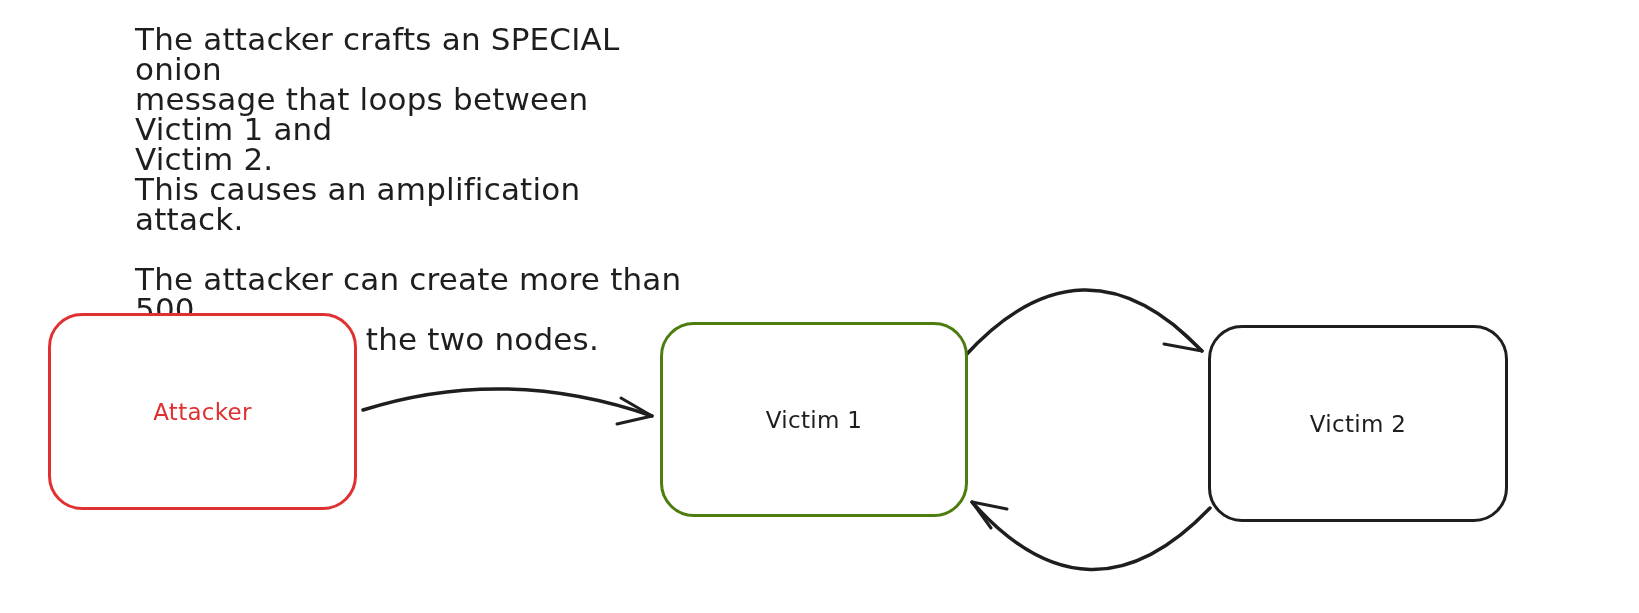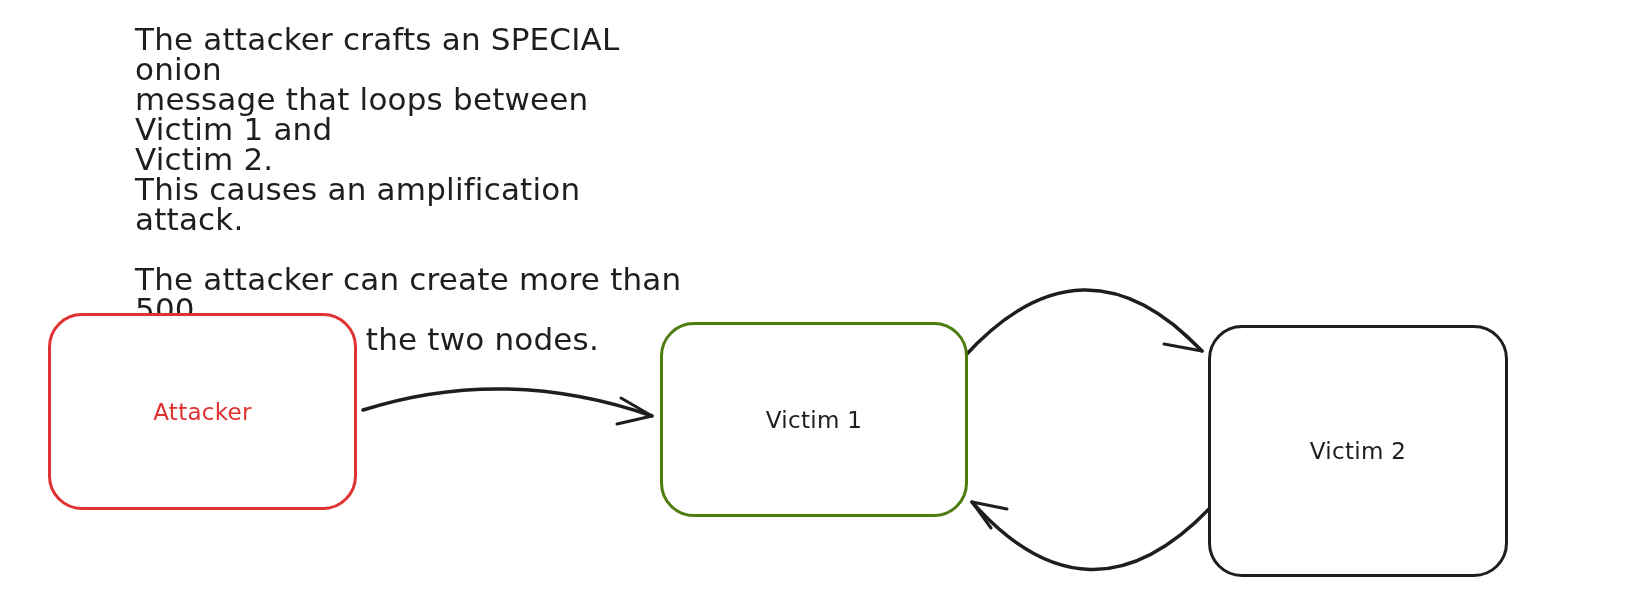--- a/index.html
+++ b/index.html
@@ -62,21 +62,21 @@
     left: 660px;
     top: 322px;
     width: 308px;
     height: 195px;
     border: 3px solid #4d7c0f;
   }
   .node-victim2 {
     left: 1208px;
     top: 325px;
     width: 300px;
-    height: 252px;
+    height: 197px;
     border: 3px solid #1e1e1e;
     justify-content: center;
   }
   .arrow-path {
     fill: none;
     stroke: #1e1e1e;
     stroke-width: 3.5;
     stroke-linecap: round;
     stroke-linejoin: round;
   }

